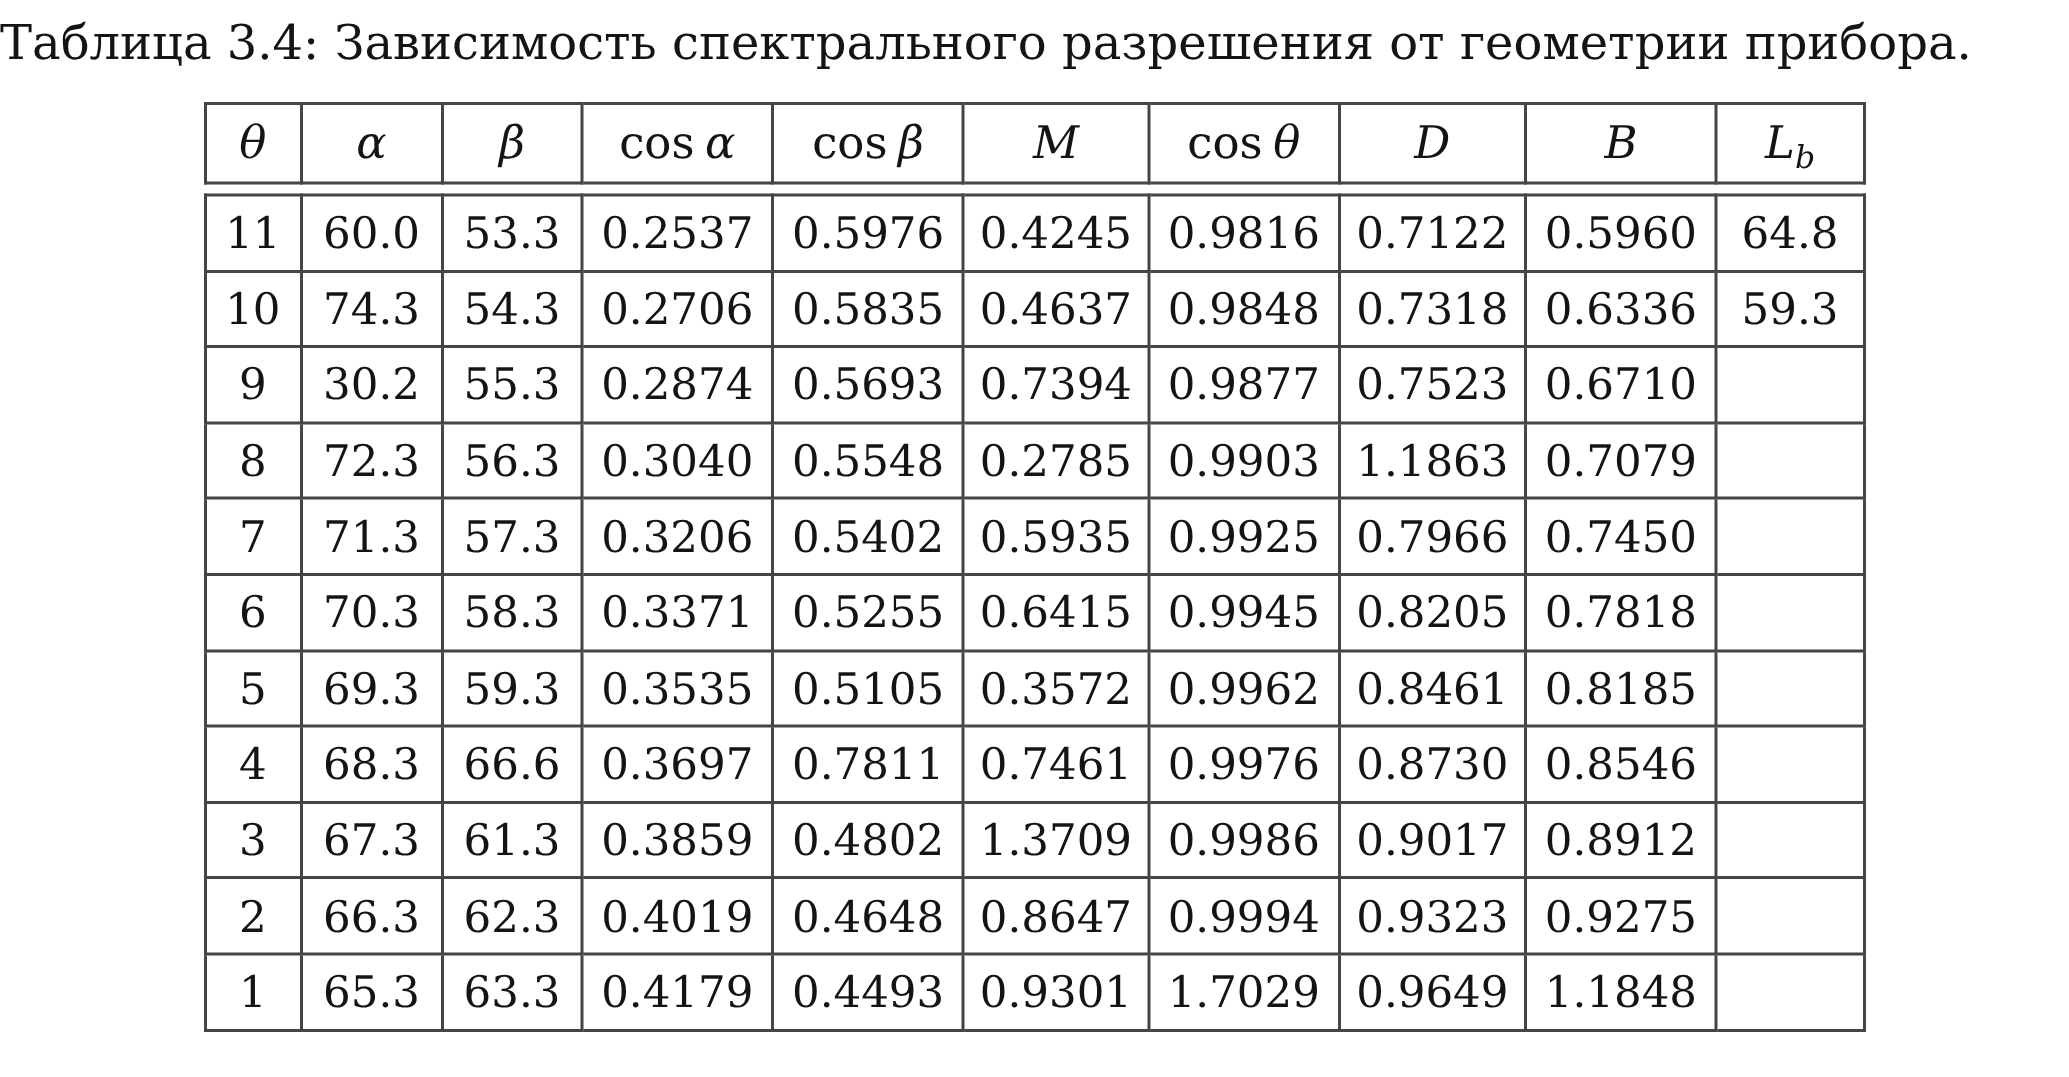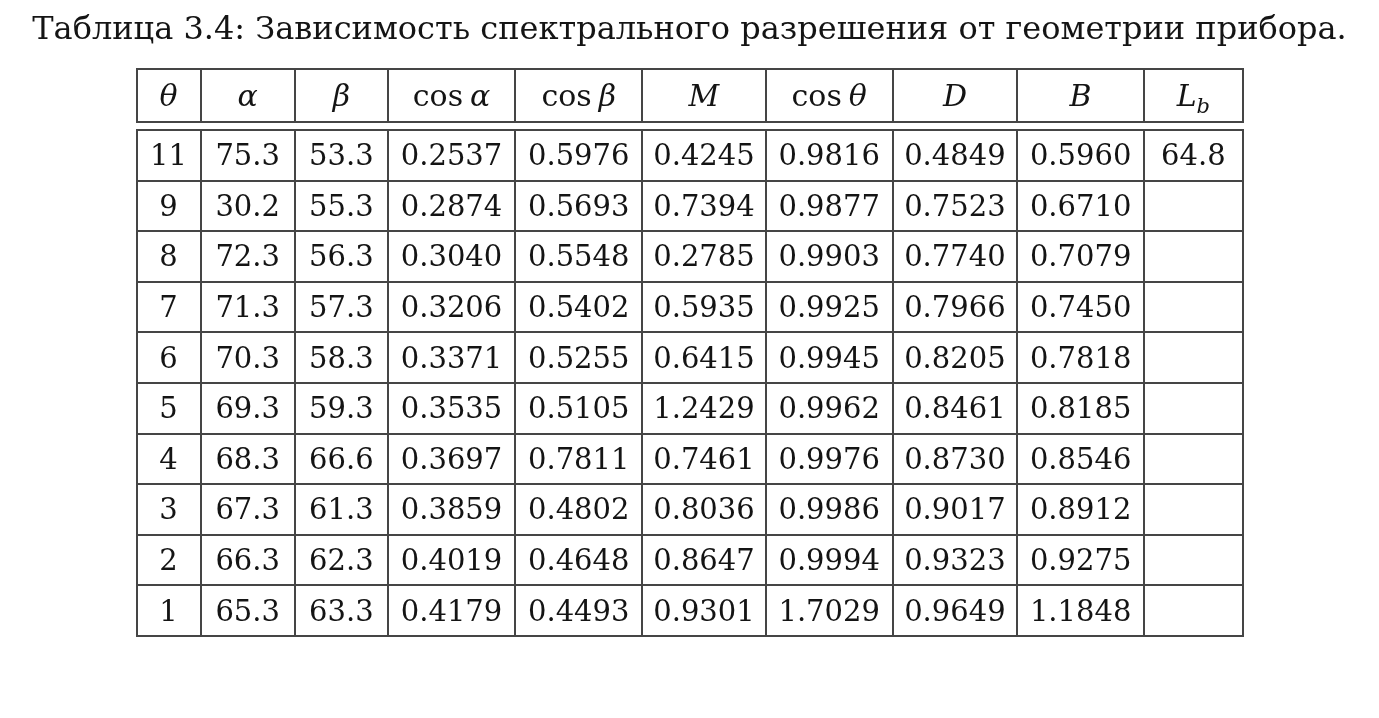--- a/index.html
+++ b/index.html
@@ -9,21 +9,20 @@
   }
   body {
     width: 1379px;
     height: 718px;
     overflow: hidden;
     font-family: "DejaVu Serif", "Liberation Serif", serif;
     color: #141414;
   }
   .caption {
     margin-top: 8px;
-    text-align: center;
     font-size: 32px;
     line-height: 40px;
     white-space: nowrap;
   }
   .table-wrap {
     width: 1108px;
     margin: 20px auto 0;
   }
   table {
     border-collapse: collapse;
@@ -105,29 +104,41 @@
           <col style="width: 127px;">
           <col style="width: 123px;">
           <col style="width: 127px;">
           <col style="width: 124px;">
           <col style="width: 127px;">
           <col style="width: 98px;">
         </colgroup>
       <tbody>
           <tr>
             <td>11</td>
-            <td>75.3</td>
+            <td>60.0</td>
             <td>53.3</td>
             <td>0.2537</td>
             <td>0.5976</td>
             <td>0.4245</td>
             <td>0.9816</td>
-            <td>0.4849</td>
+            <td>0.7122</td>
             <td>0.5960</td>
             <td>64.8</td>
+          </tr>
+          <tr>
+            <td>10</td>
+            <td>74.3</td>
+            <td>54.3</td>
+            <td>0.2706</td>
+            <td>0.5835</td>
+            <td>0.4637</td>
+            <td>0.9848</td>
+            <td>0.7318</td>
+            <td>0.6336</td>
+            <td>59.3</td>
           </tr>
           <tr>
             <td>9</td>
             <td>30.2</td>
             <td>55.3</td>
             <td>0.2874</td>
             <td>0.5693</td>
             <td>0.7394</td>
             <td>0.9877</td>
             <td>0.7523</td>
@@ -135,21 +146,21 @@
             <td></td>
           </tr>
           <tr>
             <td>8</td>
             <td>72.3</td>
             <td>56.3</td>
             <td>0.3040</td>
             <td>0.5548</td>
             <td>0.2785</td>
             <td>0.9903</td>
-            <td>0.7740</td>
+            <td>1.1863</td>
             <td>0.7079</td>
             <td></td>
           </tr>
           <tr>
             <td>7</td>
             <td>71.3</td>
             <td>57.3</td>
             <td>0.3206</td>
             <td>0.5402</td>
             <td>0.5935</td>
@@ -169,21 +180,21 @@
             <td>0.8205</td>
             <td>0.7818</td>
             <td></td>
           </tr>
           <tr>
             <td>5</td>
             <td>69.3</td>
             <td>59.3</td>
             <td>0.3535</td>
             <td>0.5105</td>
-            <td>1.2429</td>
+            <td>0.3572</td>
             <td>0.9962</td>
             <td>0.8461</td>
             <td>0.8185</td>
             <td></td>
           </tr>
           <tr>
             <td>4</td>
             <td>68.3</td>
             <td>66.6</td>
             <td>0.3697</td>
@@ -193,21 +204,21 @@
             <td>0.8730</td>
             <td>0.8546</td>
             <td></td>
           </tr>
           <tr>
             <td>3</td>
             <td>67.3</td>
             <td>61.3</td>
             <td>0.3859</td>
             <td>0.4802</td>
-            <td>0.8036</td>
+            <td>1.3709</td>
             <td>0.9986</td>
             <td>0.9017</td>
             <td>0.8912</td>
             <td></td>
           </tr>
           <tr>
             <td>2</td>
             <td>66.3</td>
             <td>62.3</td>
             <td>0.4019</td>

